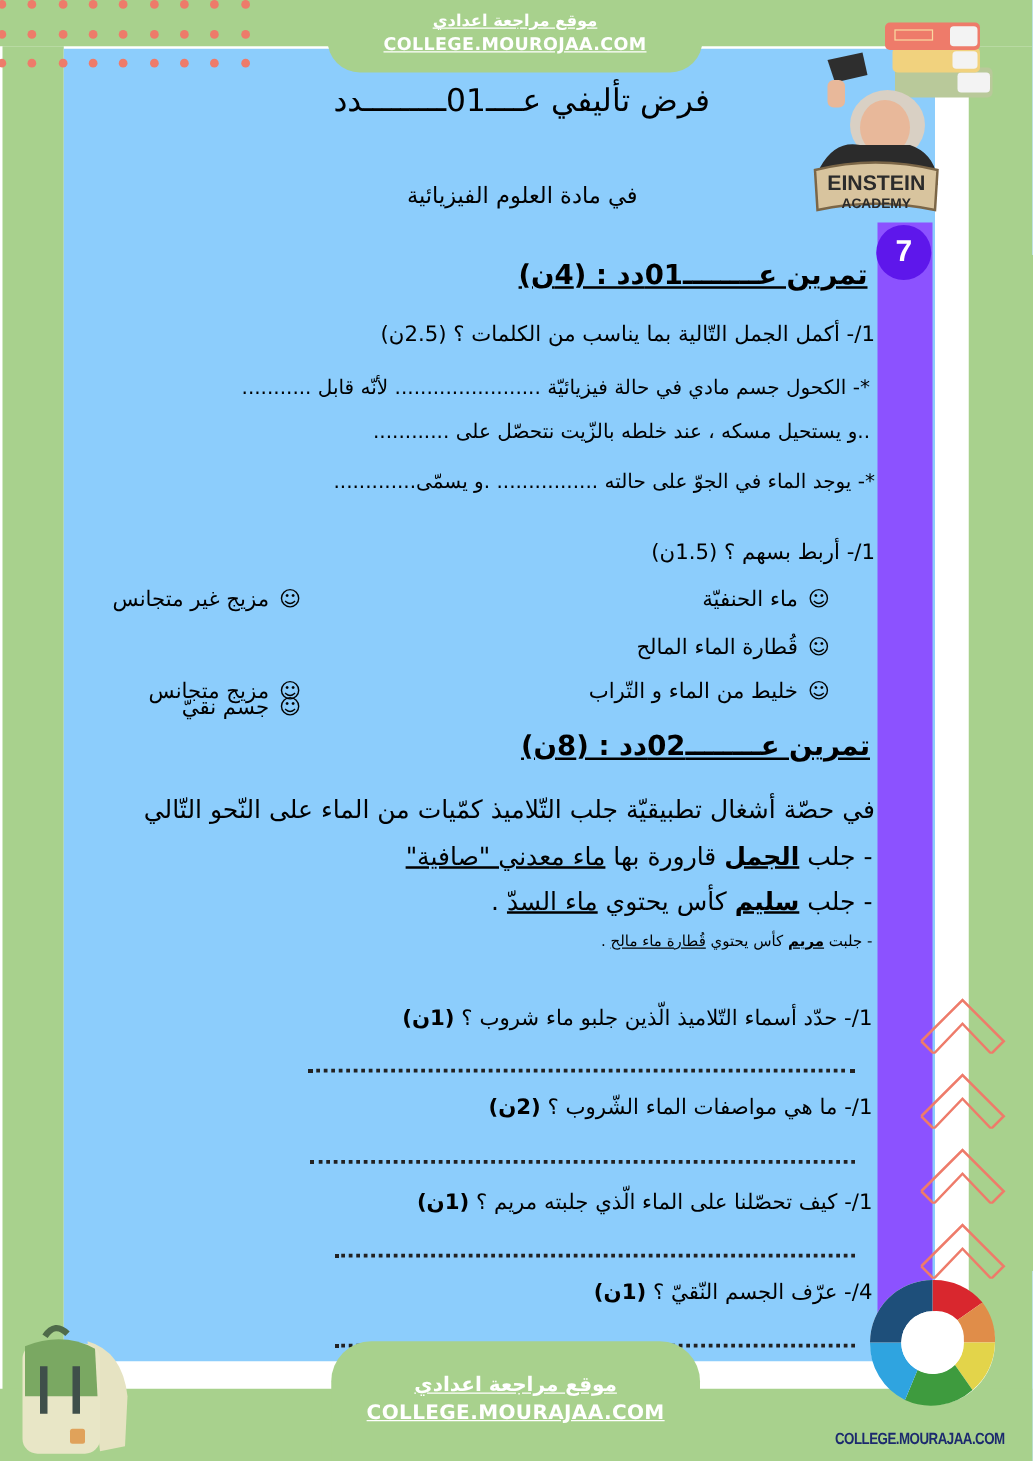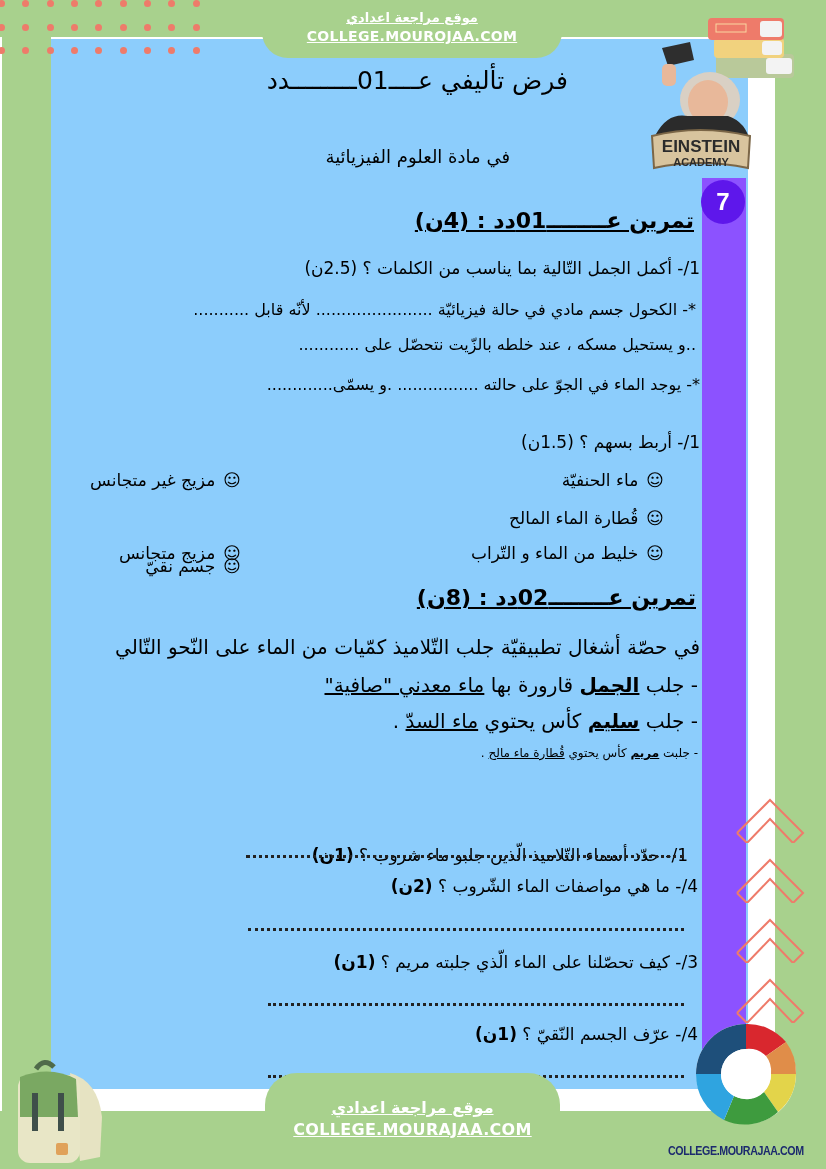--- a/index.html
+++ b/index.html
@@ -138,27 +138,27 @@
 <div class="match" style="right:585px; top:508px;margin-top:48px;"><span class="smile">☺</span><span>جسم نقيّ</span></div>
 <div class="match" style="right:585px; top:543px;"><span class="smile">☺</span><span>مزيج متجانس</span></div>
 
 <div class="ar-text h-ex" style="right:130px; top:585px;">تمرين عــــــــ02دد : (8ن)</div>
 <div class="ar-text" style="right:126px; top:635px; font-size:20px;">في حصّة أشغال تطبيقيّة جلب التّلاميذ كمّيات من الماء على النّحو التّالي</div>
 
 <div class="ar-text" style="right:128px; top:673px; font-size:20px;"><span>- جلب </span><span class="b u">الجمل</span><span> قارورة بها </span><span class="u">ماء معدني  "صافية"</span><span></span></div>
 <div class="ar-text" style="right:128px; top:709px; font-size:20px;"><span>- جلب </span><span class="b u">سليم</span><span> كأس يحتوي </span><span class="u">ماء السدّ</span><span> .</span></div>
 <div class="ar-text" style="right:128px; top:746px; font-size:12px;"><span>- جلبت </span><span class="b u">مريم</span><span> كأس يحتوي </span><span class="u">قُطارة ماء مالح</span><span> .</span></div>
 
-<div class="ar-text q" style="right:138px; top:805px;margin-top:40px;"><span>1/- حدّد أسماء التّلاميذ الّذين جلبو ماء شروب ؟ </span><span class="b">(1ن)</span></div>
+<div class="ar-text q" style="right:128px; top:805px;"><span>1/- حدّد أسماء التّلاميذ الّذين جلبو ماء شروب ؟ </span><span class="b">(1ن)</span></div>
 <div class="dotline" style="left:246px; width:438px; top:855px;"></div>
 
-<div class="ar-text q" style="right:128px; top:876px;"><span>4/- ما هي مواصفات الماء الشّروب ؟ </span><span class="b">(2ن)</span></div>
+<div class="ar-text q" style="right:128px; top:876px;"><span>1/- ما هي مواصفات الماء الشّروب ؟ </span><span class="b">(2ن)</span></div>
 <div class="dotline" style="left:248px; width:436px; top:928px;"></div>
 
-<div class="ar-text q" style="right:128px; top:952px;"><span>3/- كيف تحصّلنا على الماء الّذي جلبته مريم ؟ </span><span class="b">(1ن)</span></div>
+<div class="ar-text q" style="right:128px; top:952px;"><span>1/- كيف تحصّلنا على الماء الّذي جلبته مريم ؟ </span><span class="b">(1ن)</span></div>
 <div class="dotline" style="left:268px; width:416px; top:1003px;"></div>
 
 <div class="ar-text q" style="right:128px; top:1024px;"><span>4/- عرّف الجسم النّقيّ ؟ </span><span class="b">(1ن)</span></div>
 <div class="dotline" style="left:268px; width:416px; top:1075px;"></div>
 
 <svg class="chev" style="left:735px; top:793px;" viewBox="0 0 70 50">
     <polyline points="2,40 35,7 68,40 58,50 35,26 12,50 2,40" fill="none" stroke="#ee7b6a" stroke-width="2"></polyline>
   </svg>
 <svg class="chev" style="left:735px; top:853px;" viewBox="0 0 70 50">
     <polyline points="2,40 35,7 68,40 58,50 35,26 12,50 2,40" fill="none" stroke="#ee7b6a" stroke-width="2"></polyline>

